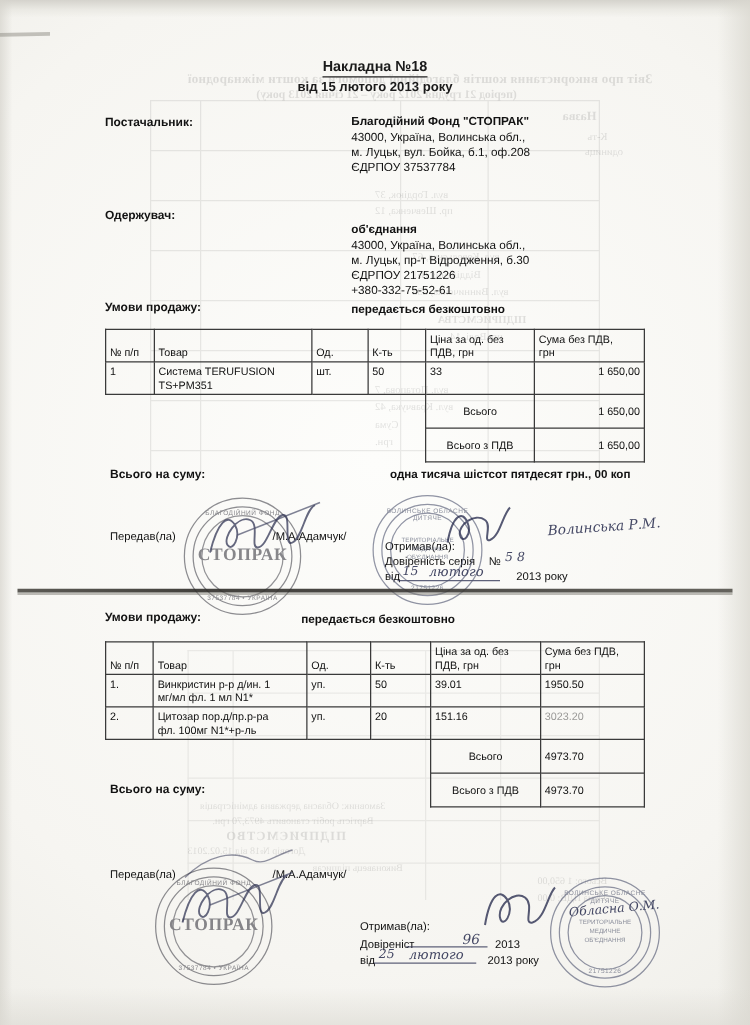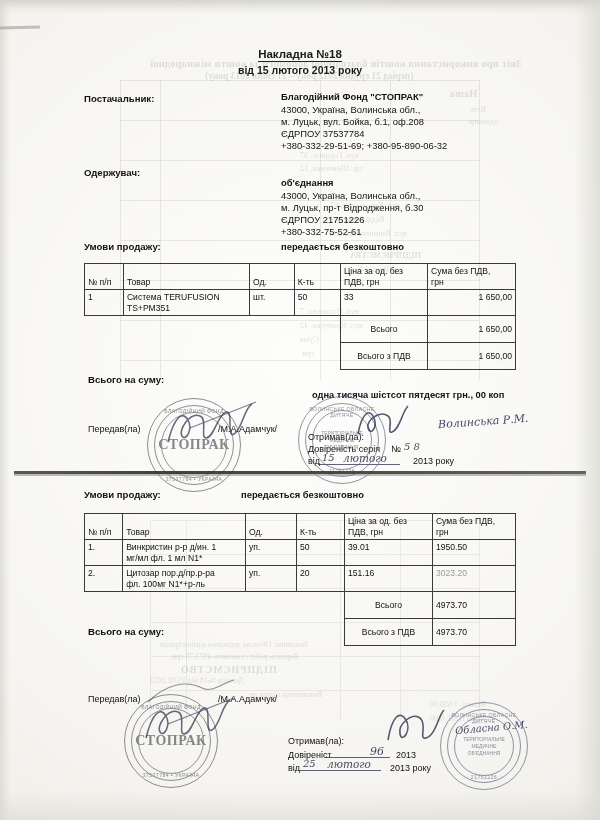--- a/index.html
+++ b/index.html
@@ -263,21 +263,20 @@
     <div class="doc-title">
       <span>Накладна №18</span>
     </div>
     <div class="doc-date">від 15 лютого 2013 року</div>
 
     <div class="lbl" style="left:84px;top:93px;">Постачальник:</div>
     <div class="val bold" style="left:281px;top:91px;">Благодійний Фонд "СТОПРАК"</div>
     <div class="val" style="left:281px;top:104px;">43000, Україна, Волинська обл.,</div>
     <div class="val" style="left:281px;top:116px;">м. Луцьк, вул. Бойка, б.1, оф.208</div>
     <div class="val" style="left:281px;top:128px;">ЄДРПОУ 37537784</div>
-    <div class="val" style="left:281px;top:140px;">+380-332-29-51-69; +380-95-890-06-32</div>
 
     <div class="lbl" style="left:84px;top:167px;">Одержувач:</div>
     <div class="val bold" style="left:281px;top:177px;">об'єднання</div>
     <div class="val" style="left:281px;top:190px;">43000, Україна, Волинська обл.,</div>
     <div class="val" style="left:281px;top:202px;">м. Луцьк, пр-т Відродження, б.30</div>
     <div class="val" style="left:281px;top:214px;">ЄДРПОУ 21751226</div>
     <div class="val" style="left:281px;top:226px;">+380-332-75-52-61</div>
 
     <div class="lbl" style="left:84px;top:241px;">Умови продажу:</div>
     <div class="val bold" style="left:281px;top:241px;">передається безкоштовно</div>
@@ -324,21 +323,21 @@
           <td class="noborder"></td>
           <td class="noborder"></td>
           <td class="noborder"></td>
           <td style="text-align:center;height:22px;vertical-align:middle;">Всього з ПДВ</td>
           <td class="sum" style="vertical-align:middle;">1 650,00</td>
         </tr>
       </tbody>
     </table>
 
     <div class="lbl" style="left:88px;top:374px;font-weight:bold;">Всього на суму:</div>
-    <div class="words" style="left:312px;top:390px;">одна тисяча шістсот пятдесят грн., 00 коп</div>
+    <div class="words" style="left:312px;top:374px;">одна тисяча шістсот пятдесят грн., 00 коп</div>
 
     <div class="sig-lbl" style="left:88px;top:424px;">Передав(ла)</div>
     <div class="sig-name" style="left:218px;top:424px;">/М.А.Адамчук/</div>
 
     <div class="sig-lbl" style="left:308px;top:432px;">Отримав(ла):</div>
     <div class="sig-lbl" style="left:308px;top:444px;">Довіреність серія</div>
     <div class="sig-lbl" style="left:391px;top:444px;">№</div>
     <div class="hand" style="left:404px;top:441px;font-size:10px;">5 8</div>
     <div class="sig-lbl" style="left:308px;top:456px;">від</div>
     <div class="hand" style="left:322px;top:452px;font-size:10px;">15</div>

